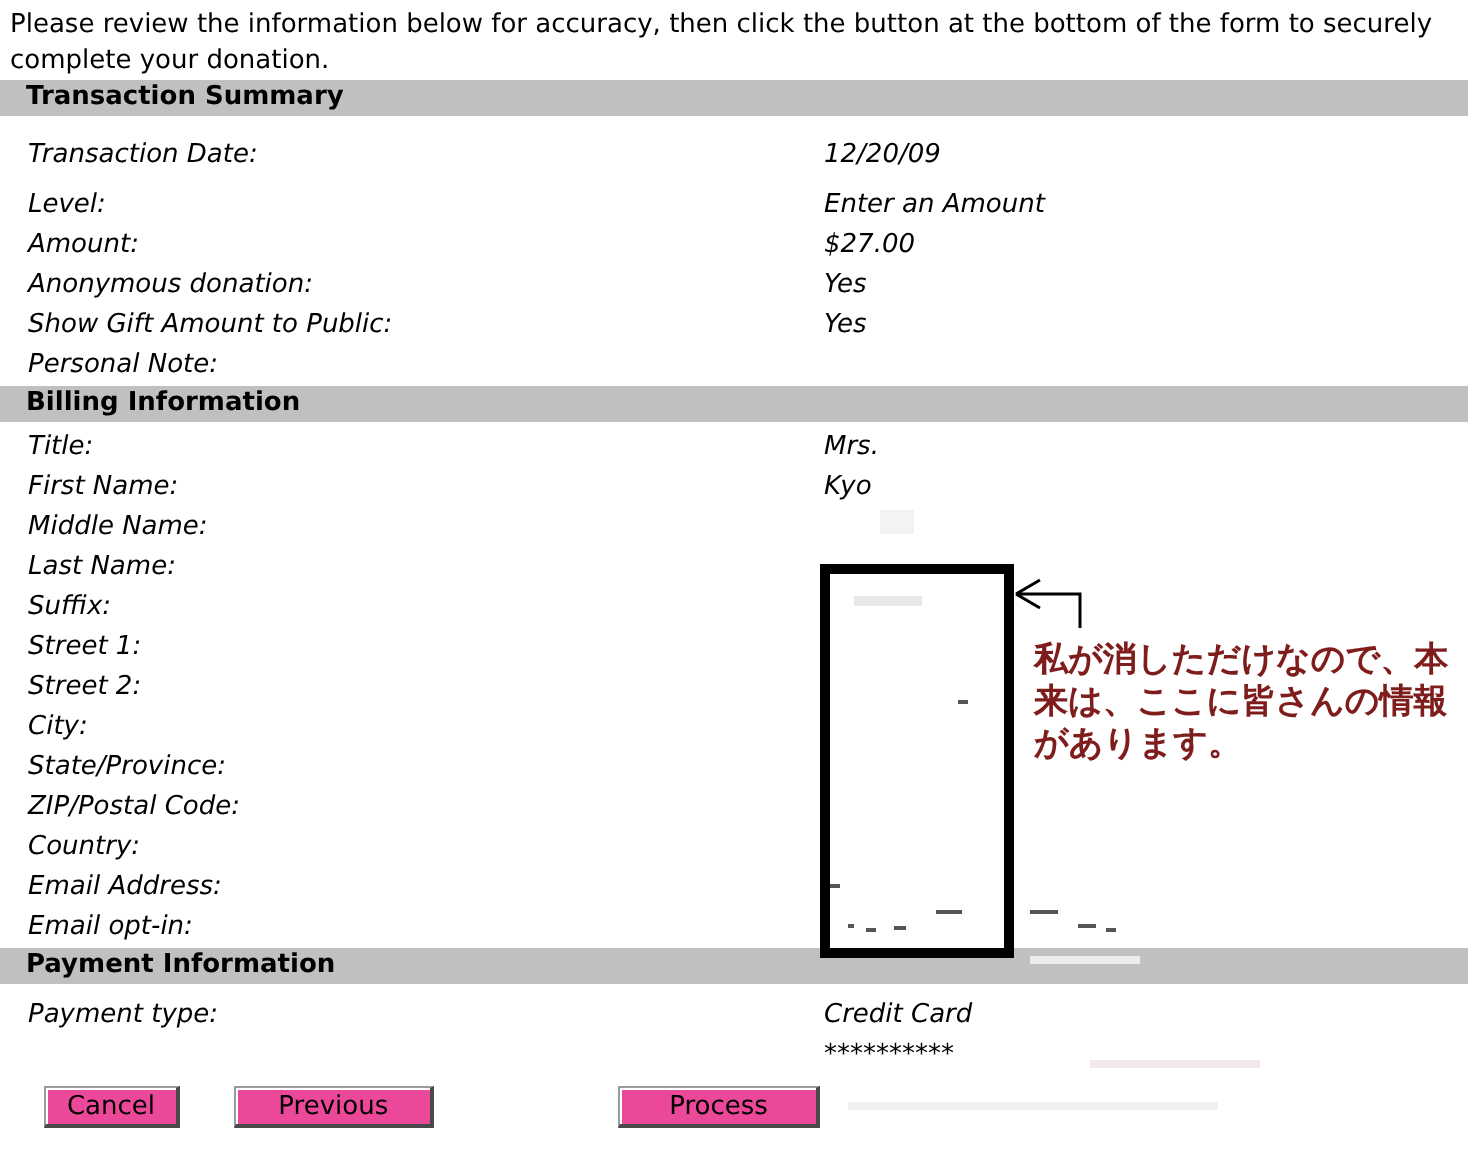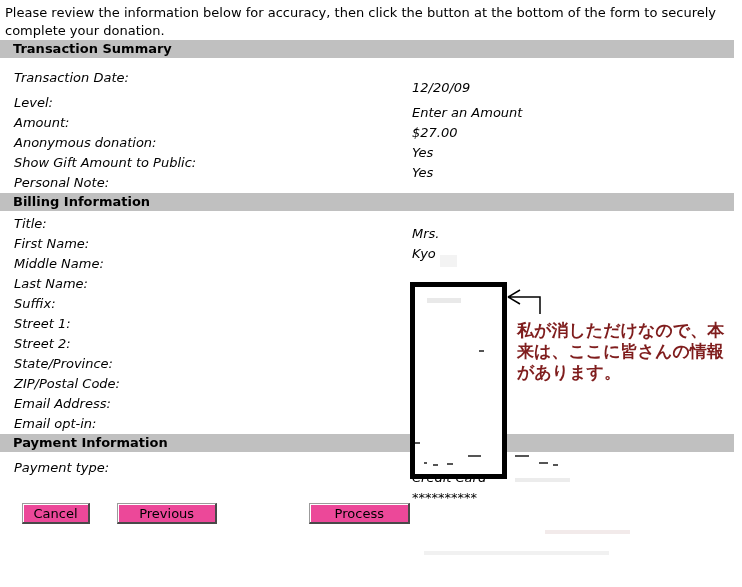--- a/index.html
+++ b/index.html
@@ -10,21 +10,21 @@
   }
   .intro { padding:4px 0 0 5px; }
   .intro-line { white-space:nowrap; overflow:hidden; height:18px; line-height:18px; }
 
   .bar {
     height:18px; line-height:18px; width:721px; background:#c0c0c0;
     font-weight:bold; padding-left:13px; overflow:hidden;
   }
   .row { position:relative; height:20px; line-height:20px;font-style:italic; }
   .row .lbl { margin-left:14px; }
-  .row .val { position:absolute; left:412px; top:10px; white-space:nowrap; }
+  .row .val { position:absolute; left:412px; top:0; white-space:nowrap; }
 
   .row-td   { margin-top:10px; }
   #bar-gi   { margin-top:1px; }
   .gift-rows    { margin-top:5px; }
   .billing-rows { margin-top:3px; }
   .payment-rows { margin-top:6px; }
 
   .button-row { margin-top:5px; margin-left:22px; height:22px; }
   .btn {
     display:inline-block; vertical-align:top; height:21px; line-height:18px;
@@ -130,25 +130,33 @@
     </div>
     <div class="row">
       <span class="lbl">Street 1:</span>
       <span class="val"></span>
     </div>
     <div class="row">
       <span class="lbl">Street 2:</span>
       <span class="val"></span>
     </div>
     <div class="row">
+      <span class="lbl">City:</span>
+      <span class="val"></span>
+    </div>
+    <div class="row">
       <span class="lbl">State/Province:</span>
       <span class="val"></span>
     </div>
     <div class="row">
       <span class="lbl">ZIP/Postal Code:</span>
+      <span class="val"></span>
+    </div>
+    <div class="row">
+      <span class="lbl">Country:</span>
       <span class="val"></span>
     </div>
     <div class="row">
       <span class="lbl">Email Address:</span>
       <span class="val"></span>
     </div>
     <div class="row">
       <span class="lbl">Email opt-in:</span>
       <span class="val"></span>
     </div>

